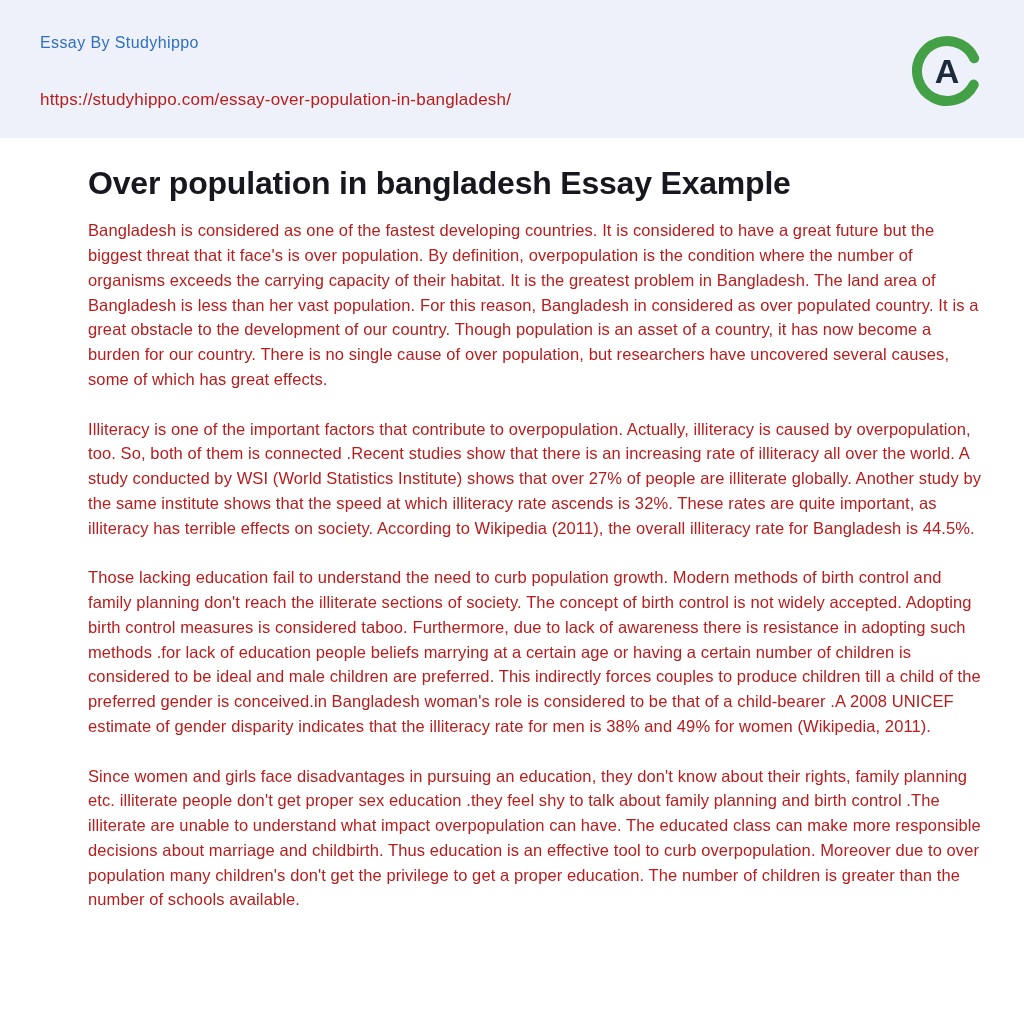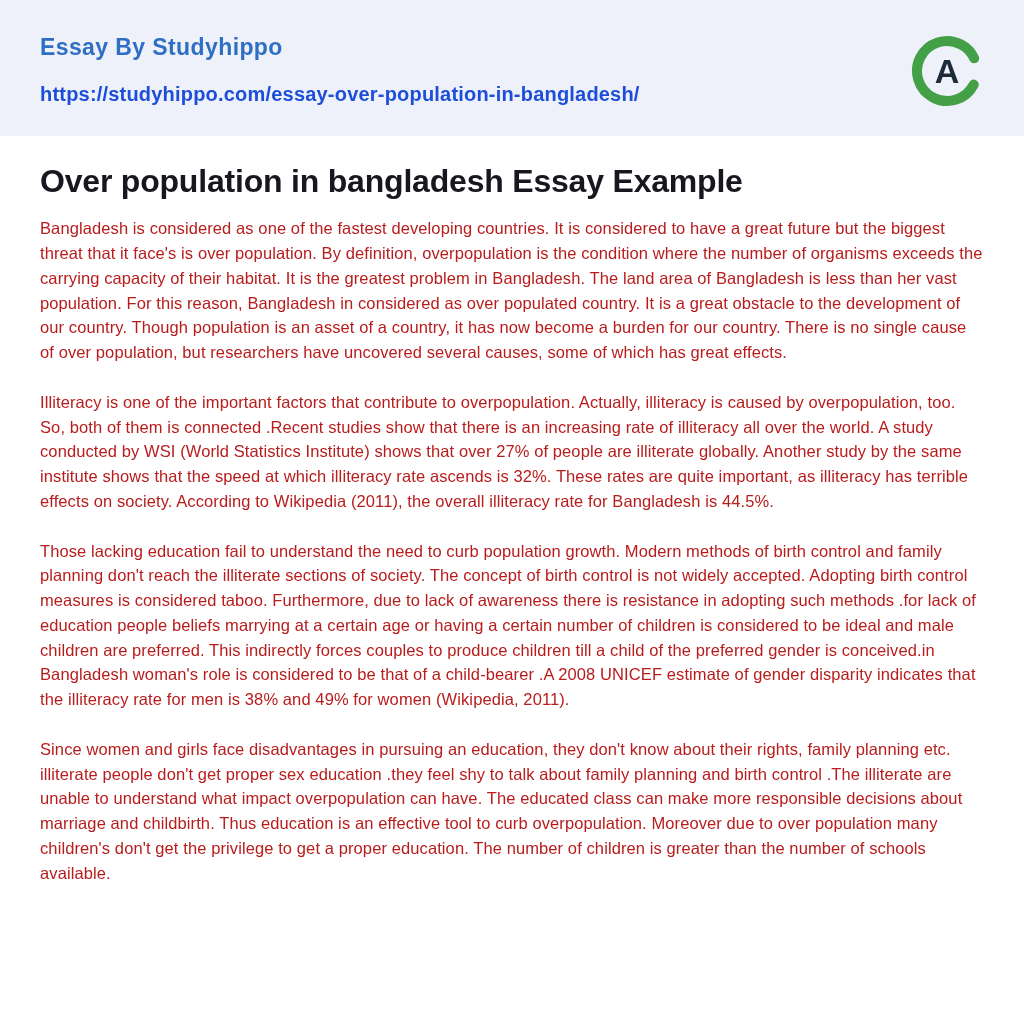--- a/index.html
+++ b/index.html
@@ -20,30 +20,30 @@
   
   .header {
     background: #eef1f9;
     padding: 34px 40px 28px 40px;
     display: flex;
     justify-content: space-between;
     align-items: flex-start;
   }
   .header-text { display: flex; flex-direction: column; }
   .site-title {
-    margin: 0 0 22px 0;
-    font-size: 23px;
-    font-weight: 700;
+    margin: 0 0 38px 0;
+    font-size: 16px;
+    font-weight: 400;
     color: #2e6fc3;
     letter-spacing: 0.4px;
   }
   .essay-url {
-    font-size: 20px;
-    font-weight: 700;
-    color: #1d4ed8;
+    font-size: 17px;
+    font-weight: 400;
+    color: #b91c1c;
     text-decoration: none;
     letter-spacing: 0.2px;
   }
 
   .logo {
     width: 74px;
     height: 74px;
     position: relative;
     flex: 0 0 auto;
   }
@@ -51,20 +51,21 @@
   .logo .letter-a {
     font-family: "Liberation Sans", sans-serif;
     font-weight: 700;
     font-size: 34px;
     fill: #1d2a3a;
   }
 
   
   .article {
     padding: 26px 40px 20px 40px;
+    margin-left: 48px;
   }
   .essay-title {
     margin: 0 0 16px 0;
     font-size: 32px;
     line-height: 1.2;
     font-weight: 800;
     color: #17171f;
     letter-spacing: -0.2px;
   }
   .essay-paragraph {

